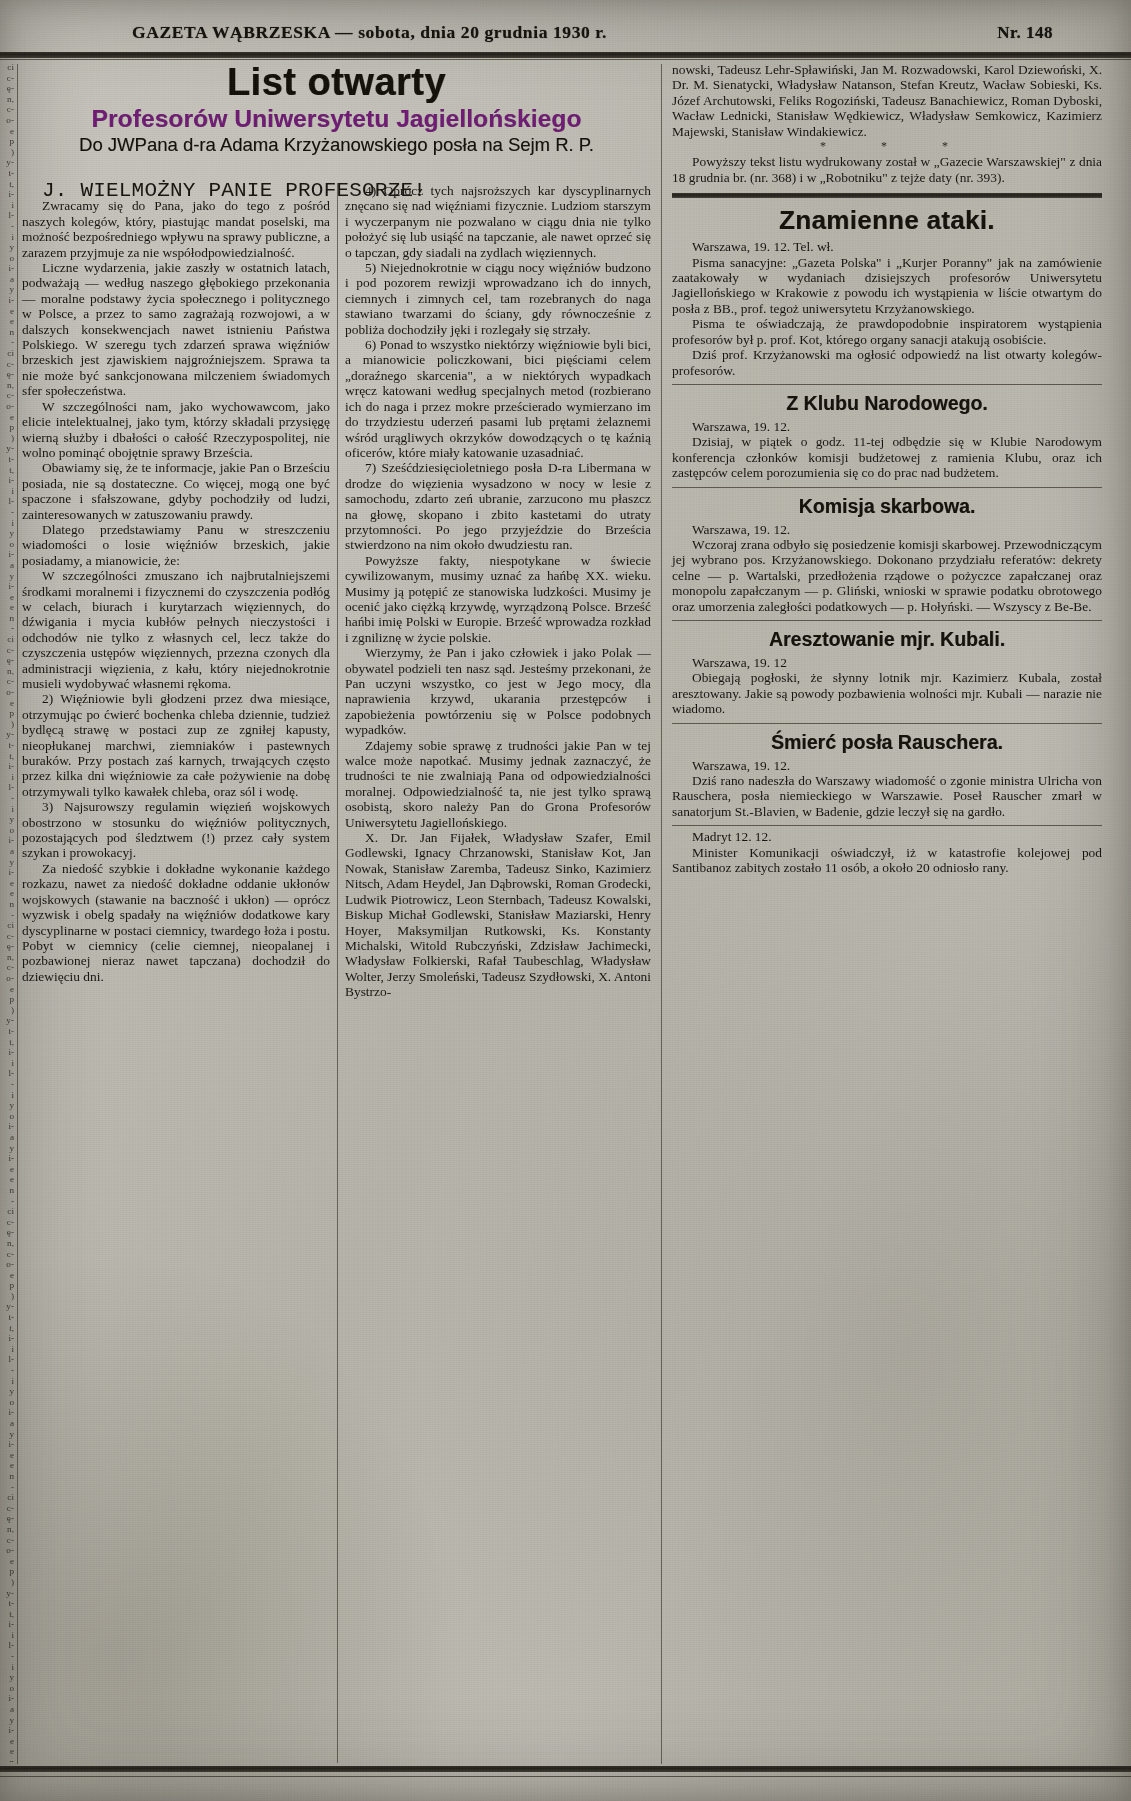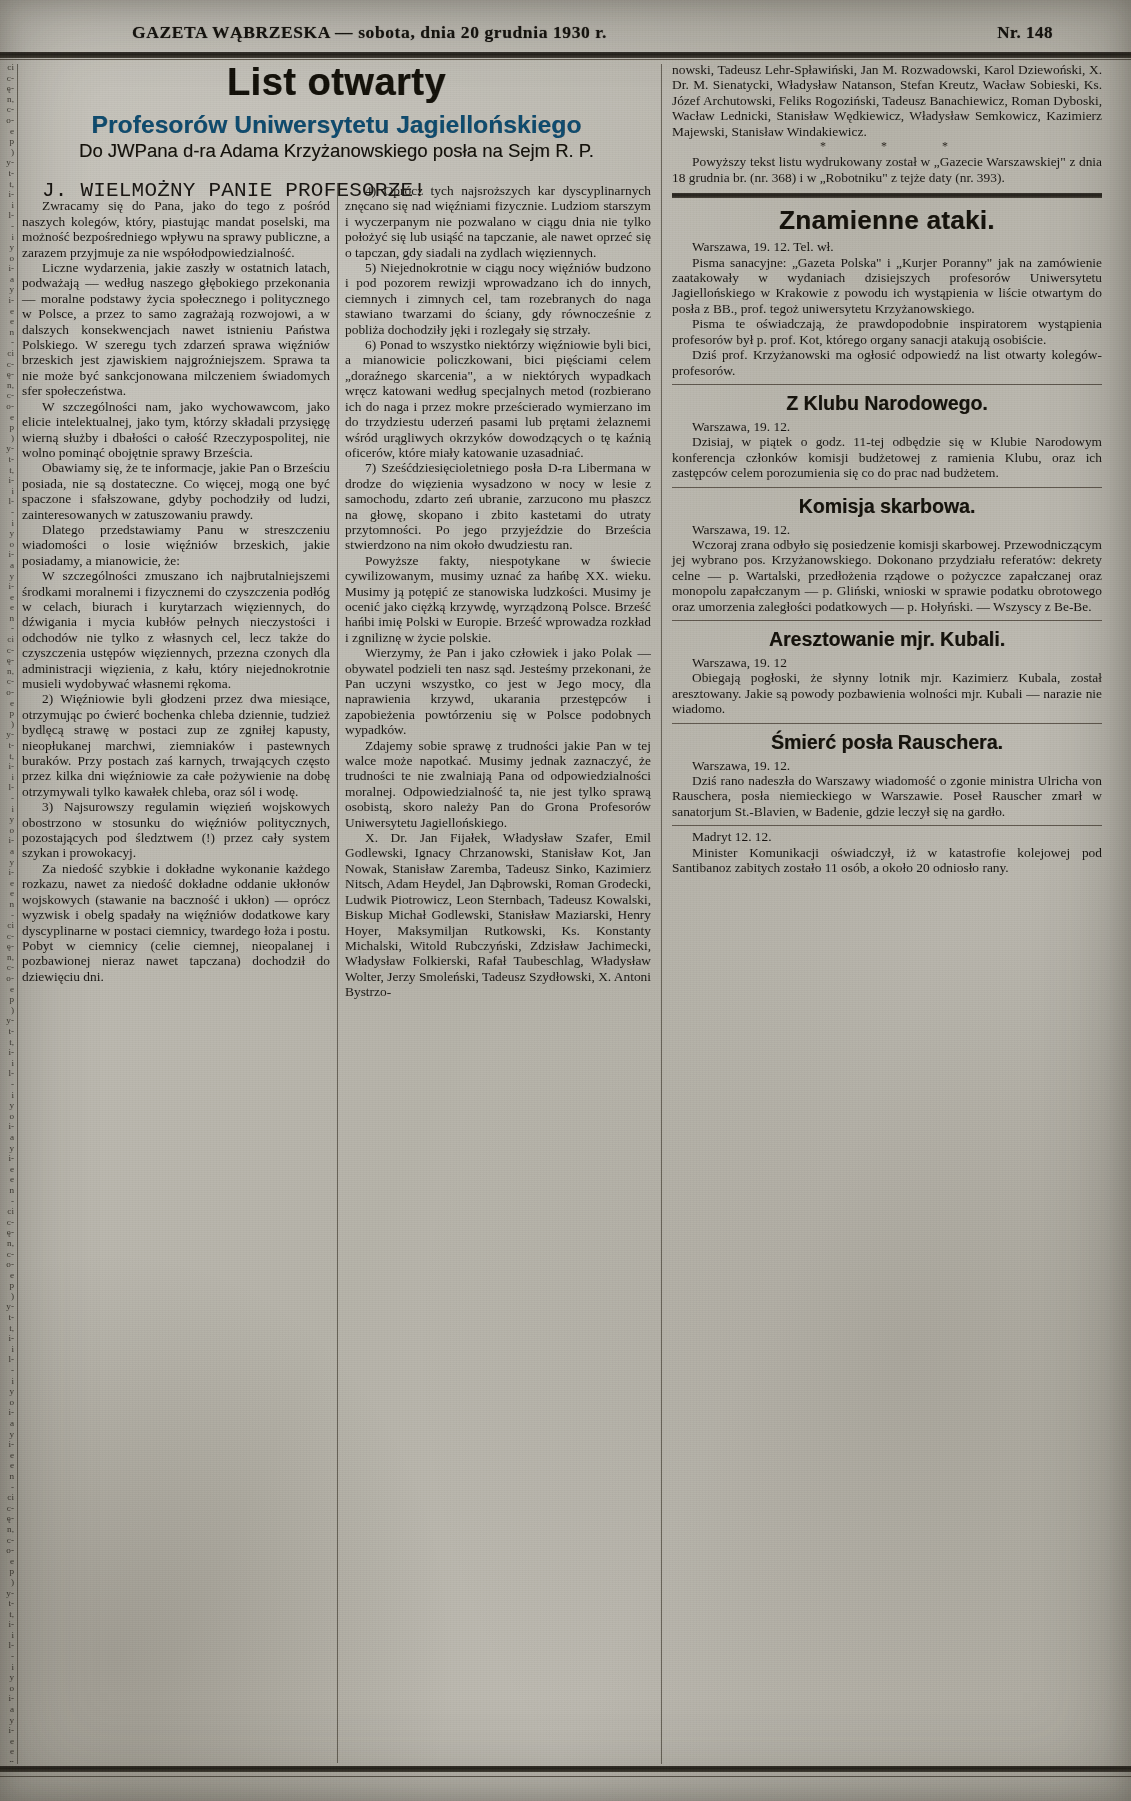--- a/index.html
+++ b/index.html
@@ -95,32 +95,32 @@
   
   .headblock{
     position:absolute;left:22px;top:62px;width:629px;text-align:center;
   }
   .h-main{
     font-family:"Liberation Sans", sans-serif;
     font-weight:bold;
     font-size:38px;
     letter-spacing:.5px;
     line-height:40px;
-    margin:0 0 9px 0;
+    margin:0 0 3px 0;
     color:#131009;
     text-shadow:0.5px 0 0 rgba(0,0,0,.45), -0.4px 0 0 rgba(0,0,0,.25);
   }
   .h-sub{
     font-family:"Liberation Sans", sans-serif;
     font-weight:bold;
     font-size:24.5px;
     line-height:27px;
     letter-spacing:.1px;
     margin:0 0 2px 0;
-    color:#0c4a6e;
+    color:#701a75;
     text-shadow:0.4px 0 0 rgba(0,0,0,.4);
   }
   .h-sub2{
     font-family:"Liberation Sans", sans-serif;
     font-weight:normal;
     font-size:18.5px;
     line-height:21px;
     margin:0;
     color:#131009;
     text-shadow:0.3px 0 0 rgba(0,0,0,.35);

